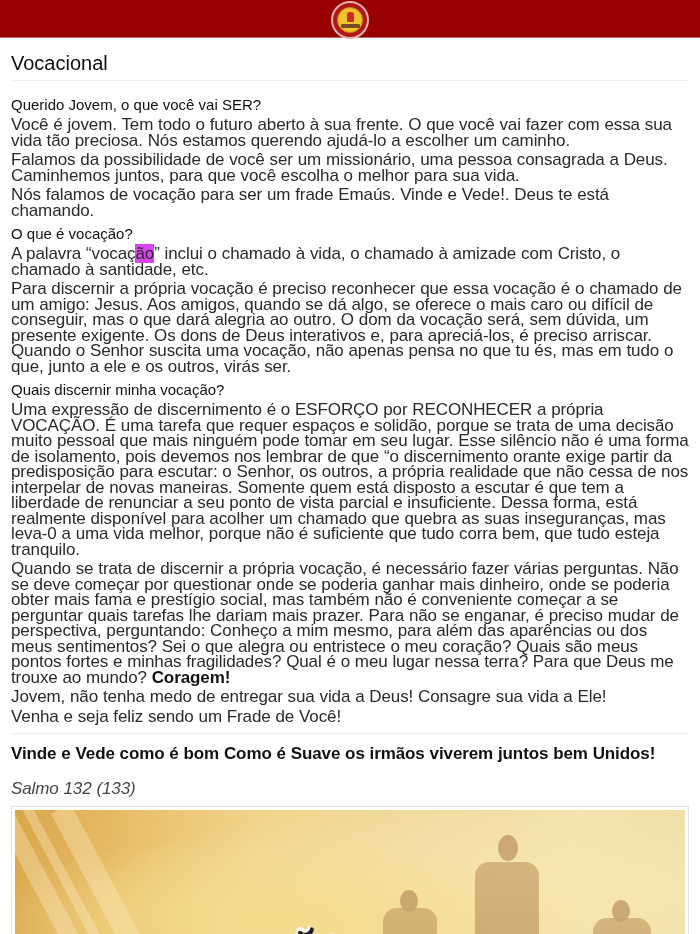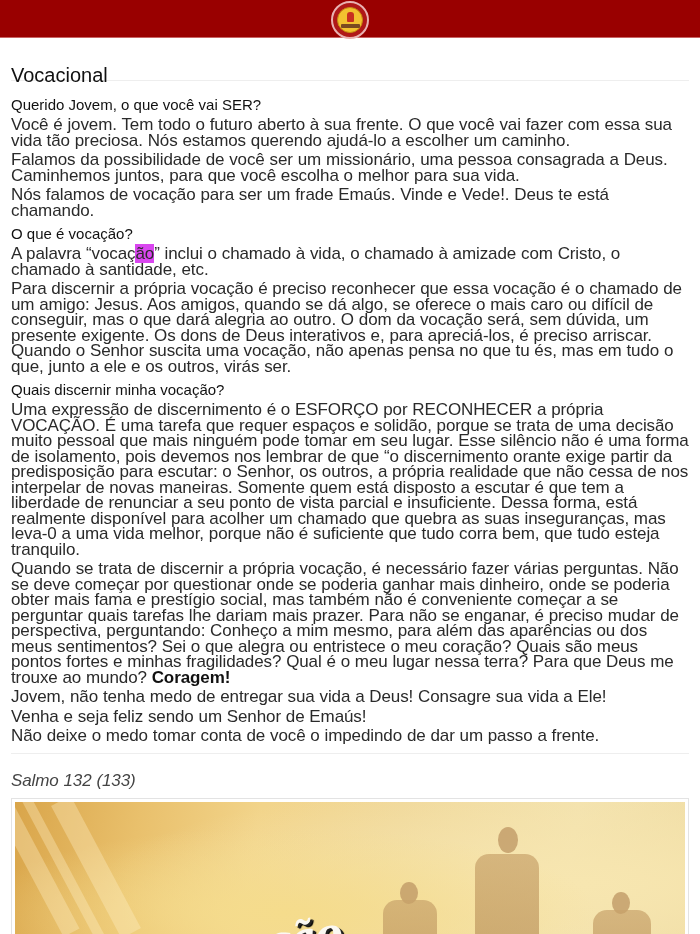--- a/index.html
+++ b/index.html
@@ -23,21 +23,21 @@
       content: ""; position: absolute; left: 9px; top: 4px; width: 7px; height: 10px;
       background: #c83020; border-radius: 3px 3px 1px 1px;
     }
     .logo-inner::after {
       content: ""; position: absolute; left: 3px; top: 16px; width: 19px; height: 4px;
       background: #7a4a20; border-radius: 1px;
     }
 
     .content { padding: 0 11px; width: 700px; }
     .page-title {
-      font-size: 20px; font-weight: 400; color: #111; padding-top: 24px; height: 43px;
+      font-size: 20px; font-weight: 400; color: #111; padding-top: 12px; height: 43px;
       line-height: 26px; border-bottom: 1px solid #eeeeee; width: 678px;
     }
     h2 {
       font-size: 15px; font-weight: 400; color: #111; line-height: 24px;
     }
     .h-first { margin-top: 12px; }
     p {
       font-size: 17px; line-height: 15.5px; color: #2a2a2a;
       letter-spacing: -0.1px; word-spacing: 0.2px;
     }
@@ -97,25 +97,25 @@
   <p class="p-gap">Nós falamos de vocação para ser um frade Emaús. Vinde e Vede!. Deus te está chamando.</p>
 
   <h2 class="h-gap">O que é vocação?</h2>
   <p><span>A palavra “vocaç</span><span class="hl">ão</span><span>” inclui o chamado à vida, o chamado à amizade com Cristo, o chamado à santidade, etc.</span></p>
   <p class="p-gap">Para discernir a própria vocação é preciso reconhecer que essa vocação é o chamado de um amigo: Jesus. Aos amigos, quando se dá algo, se oferece o mais caro ou difícil de conseguir, mas o que dará alegria ao outro. O dom da vocação será, sem dúvida, um presente exigente. Os dons de Deus interativos e, para apreciá-los, é preciso arriscar. Quando o Senhor suscita uma vocação, não apenas pensa no que tu és, mas em tudo o que, junto a ele e os outros, virás ser.</p>
 
   <h2 class="h-gap">Quais discernir minha vocação?</h2>
   <p>Uma expressão de discernimento é o ESFORÇO por RECONHECER a própria VOCAÇÃO. É uma tarefa que requer espaços e solidão, porque se trata de uma decisão muito pessoal que mais ninguém pode tomar em seu lugar. Esse silêncio não é uma forma de isolamento, pois devemos nos lembrar de que “o discernimento orante exige partir da predisposição para escutar: o Senhor, os outros, a própria realidade que não cessa de nos interpelar de novas maneiras. Somente quem está disposto a escutar é que tem a liberdade de renunciar a seu ponto de vista parcial e insuficiente. Dessa forma, está realmente disponível para acolher um chamado que quebra as suas inseguranças, mas leva-0 a uma vida melhor, porque não é suficiente que tudo corra bem, que tudo esteja tranquilo.</p>
   <p class="p-gap"><span>Quando se trata de discernir a própria vocação, é necessário fazer várias perguntas. Não se deve começar por questionar onde se poderia ganhar mais dinheiro, onde se poderia obter mais fama e prestígio social, mas também não é conveniente começar a se perguntar quais tarefas lhe dariam mais prazer. Para não se enganar, é preciso mudar de perspectiva, perguntando: Conheço a mim mesmo, para além das aparências ou dos meus sentimentos? Sei o que alegra ou entristece o meu coração? Quais são meus pontos fortes e minhas fragilidades? Qual é o meu lugar nessa terra? Para que Deus me trouxe ao mundo?</span> <b>Coragem!</b></p>
   <p class="p-gap">Jovem, não tenha medo de entregar sua vida a Deus! Consagre sua vida a Ele!</p>
-  <p class="p-gap">Venha e seja feliz sendo um Senhor de Emaús!</p>
-  <p class="p-gap">Não deixe o medo tomar conta de você o impedindo de dar um passo a frente.</p>
+  <p class="p-gap">Venha e seja feliz sendo um Frade de Você!</p>
 
   <hr class="divider">
 
+  <p class="quote">Vinde e Vede como é bom Como é Suave os irmãos viverem juntos bem Unidos!</p>
   <p class="cite">Salmo 132 (133)</p>
 
   <div class="banner-wrap">
     <div class="banner" title="Sepia banner showing three friars in habits with a young man's dark curly hair in foreground">
       <div class="ray" style="left:10px; top:-20px; width:18px; height:160px;"></div>
       <div class="ray" style="left:40px; top:-30px; width:10px; height:180px;"></div>
       <div class="ray" style="left:70px; top:-10px; width:22px; height:150px;"></div>
 
       <div class="head" style="left:385px; top:80px; width:18px; height:22px;"></div>
       <div class="figure" style="left:368px; top:98px; width:54px; height:110px;"></div>

